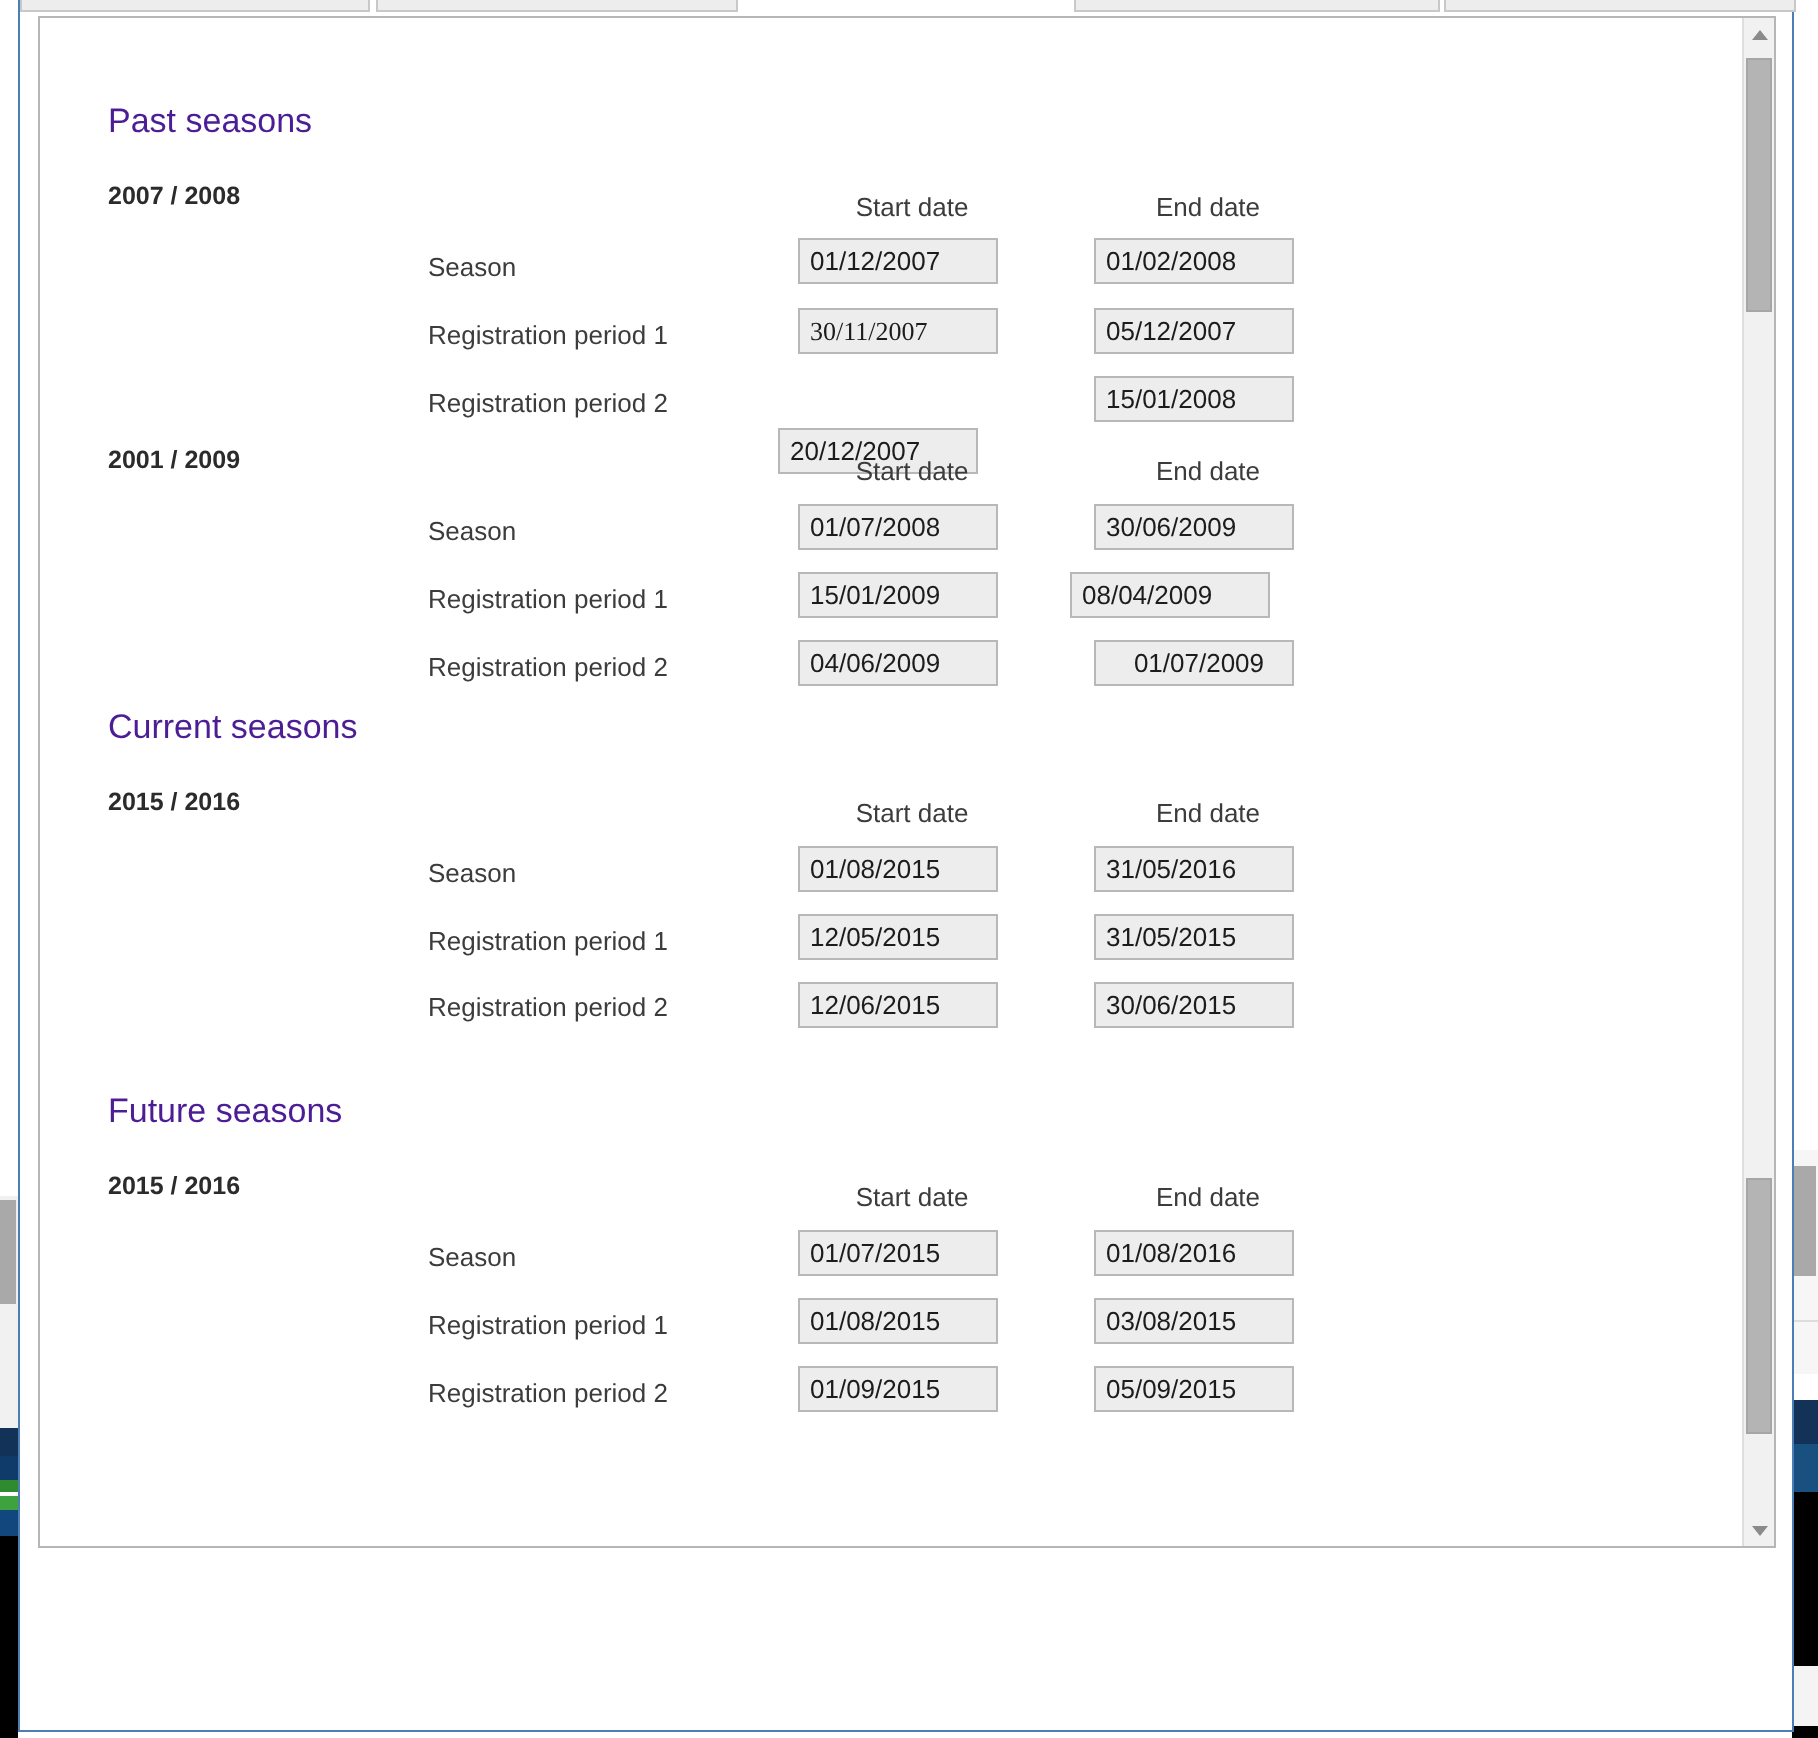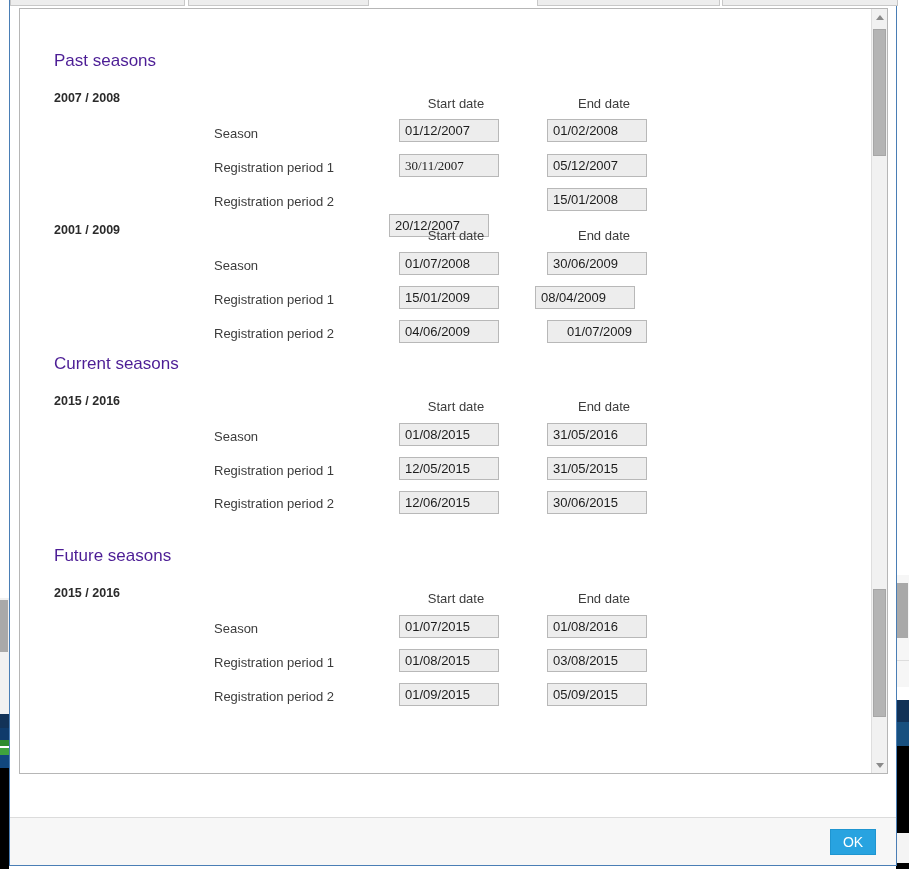--- a/index.html
+++ b/index.html
@@ -368,18 +368,15 @@
         <div class="thumb t1"></div>
         <div class="thumb t2"></div>
         <div class="arrow down">
             <i></i>
           </div>
       </div>
     </div>
 
     <div class="dialog-gap"></div>
 
-    <div class="footer">
-      <button class="ok-button">OK</button>
-    </div>
 
   </div>
 </div>
 
 </body></html>

